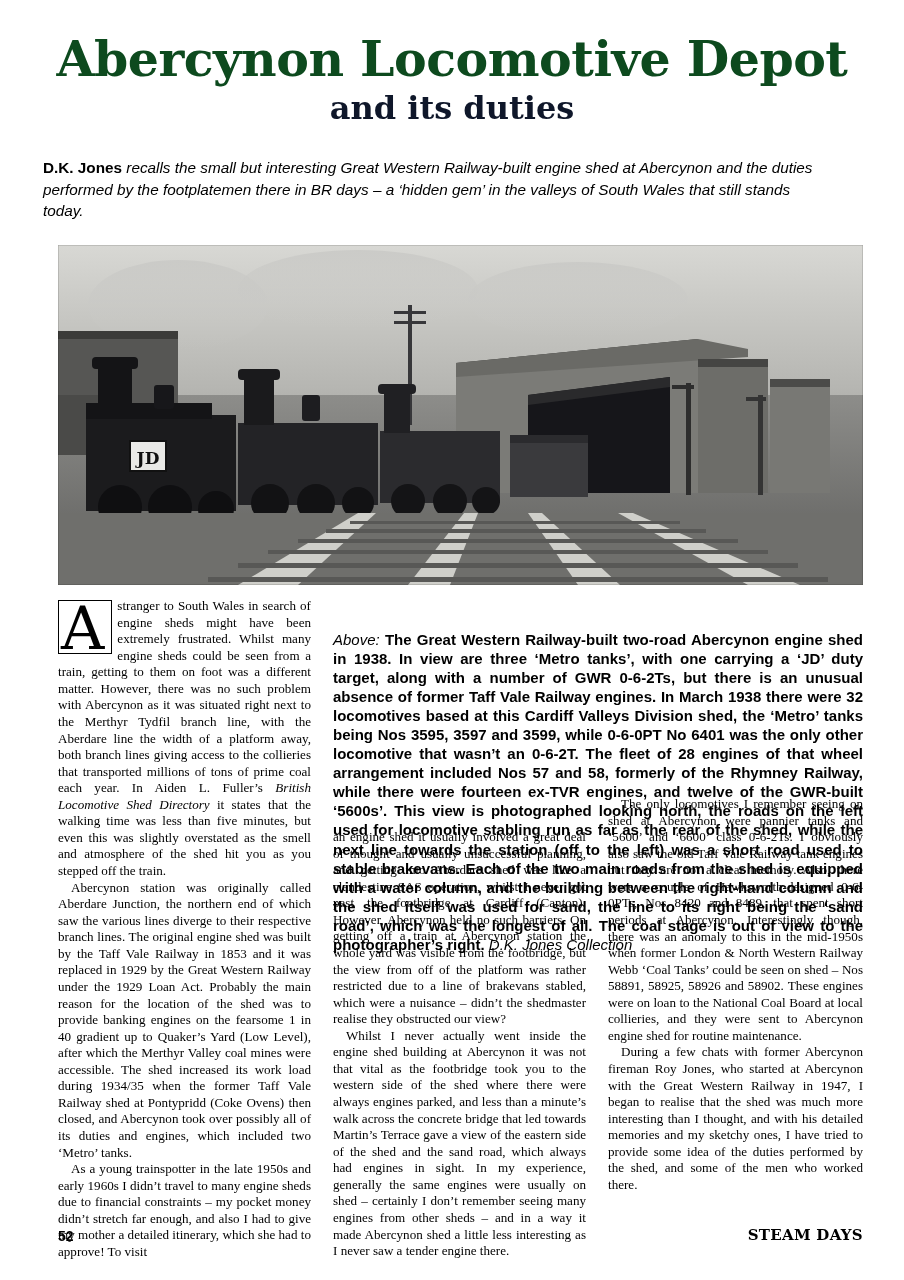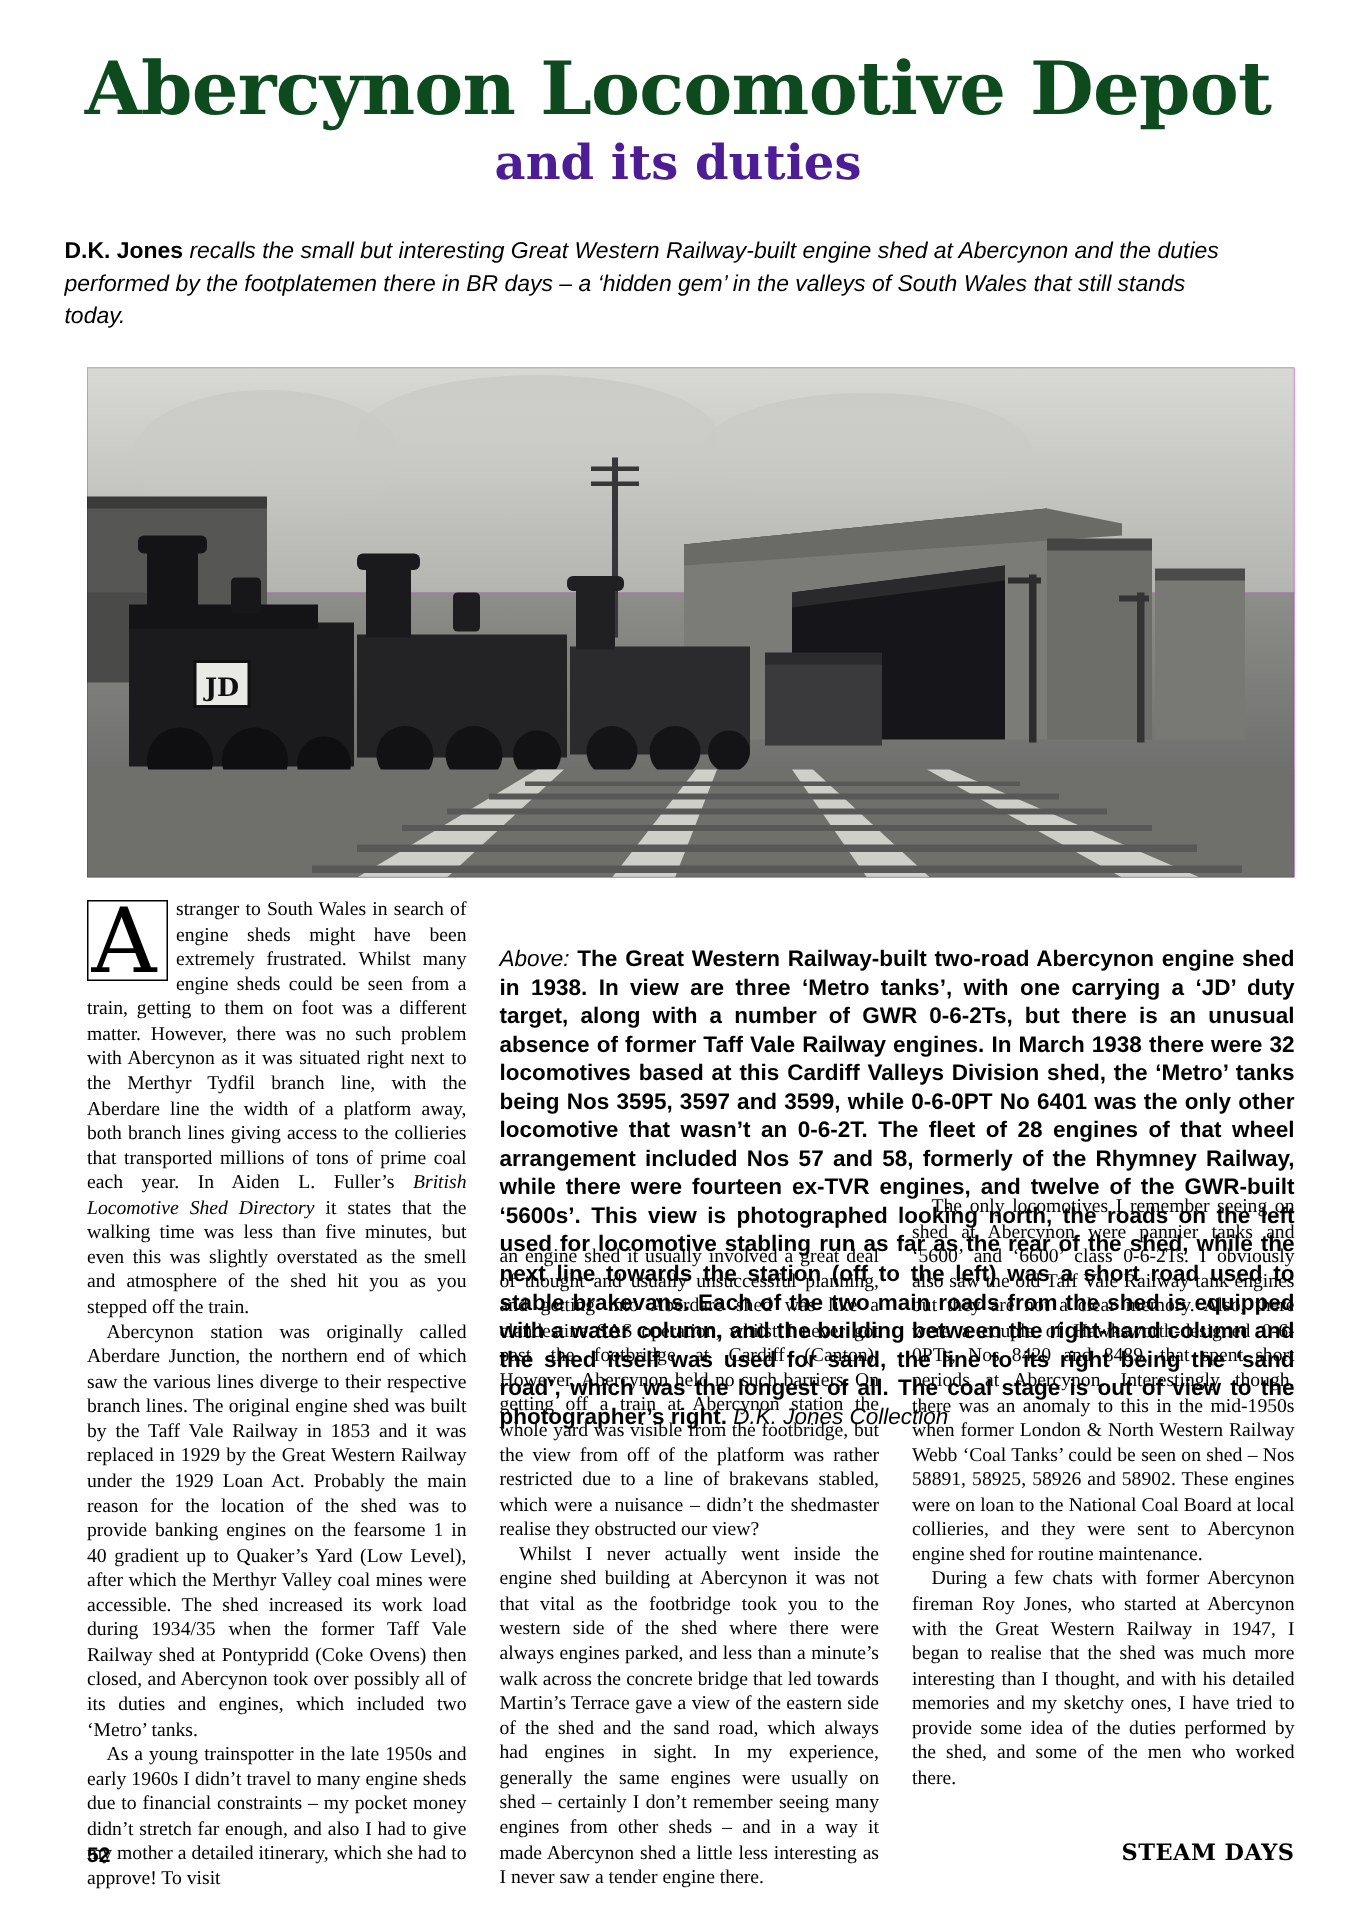--- a/index.html
+++ b/index.html
@@ -36,21 +36,21 @@
     font-size: 49px;
     letter-spacing: -0.5px;
     color: #0d4a1e;
     line-height: 1.04;
     white-space: nowrap;
   }
   .title-sub {
     font-family: "DejaVu Serif", serif;
     font-weight: bold;
     font-size: 32px;
-    color: #4c1d95;
+    color: #0f172a;
     line-height: 1.2;
     margin-top: 4px;
   }
 
   
   .standfirst {
     position: absolute;
     left: 43px;
     top: 157px;
     width: 790px;

